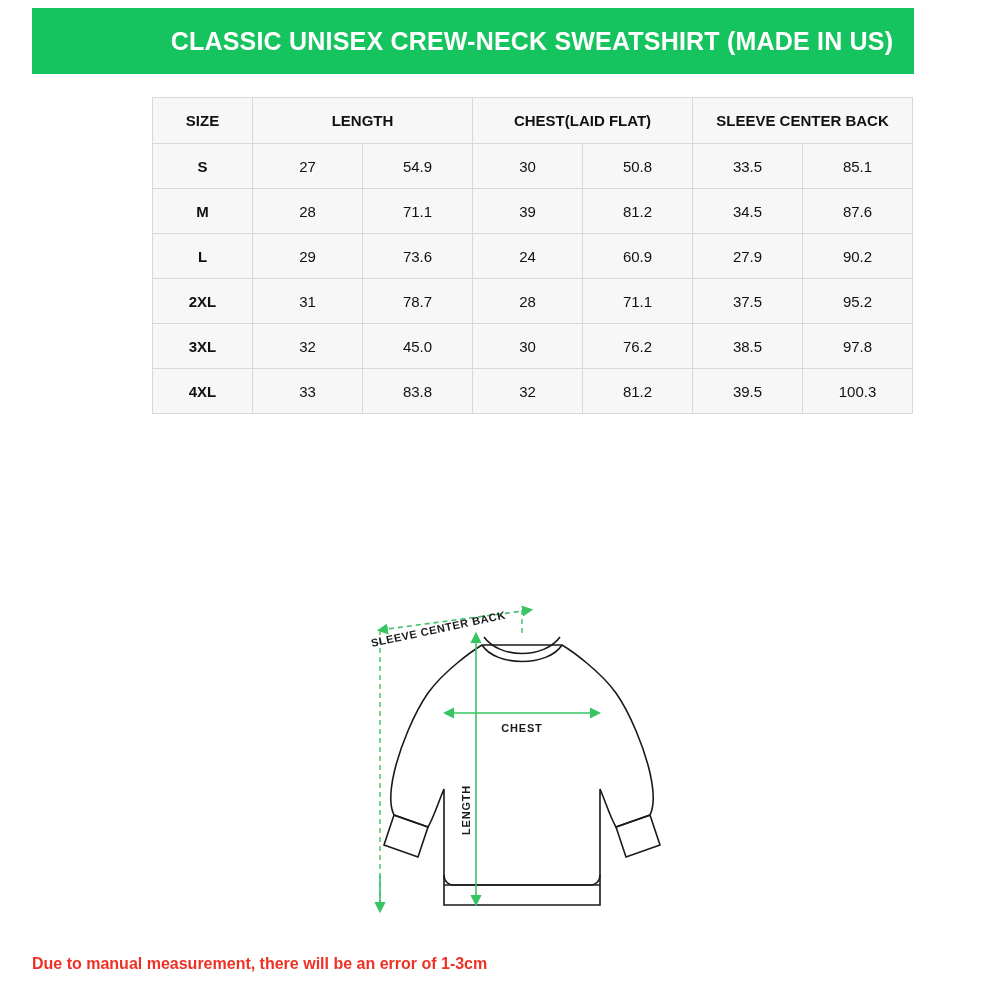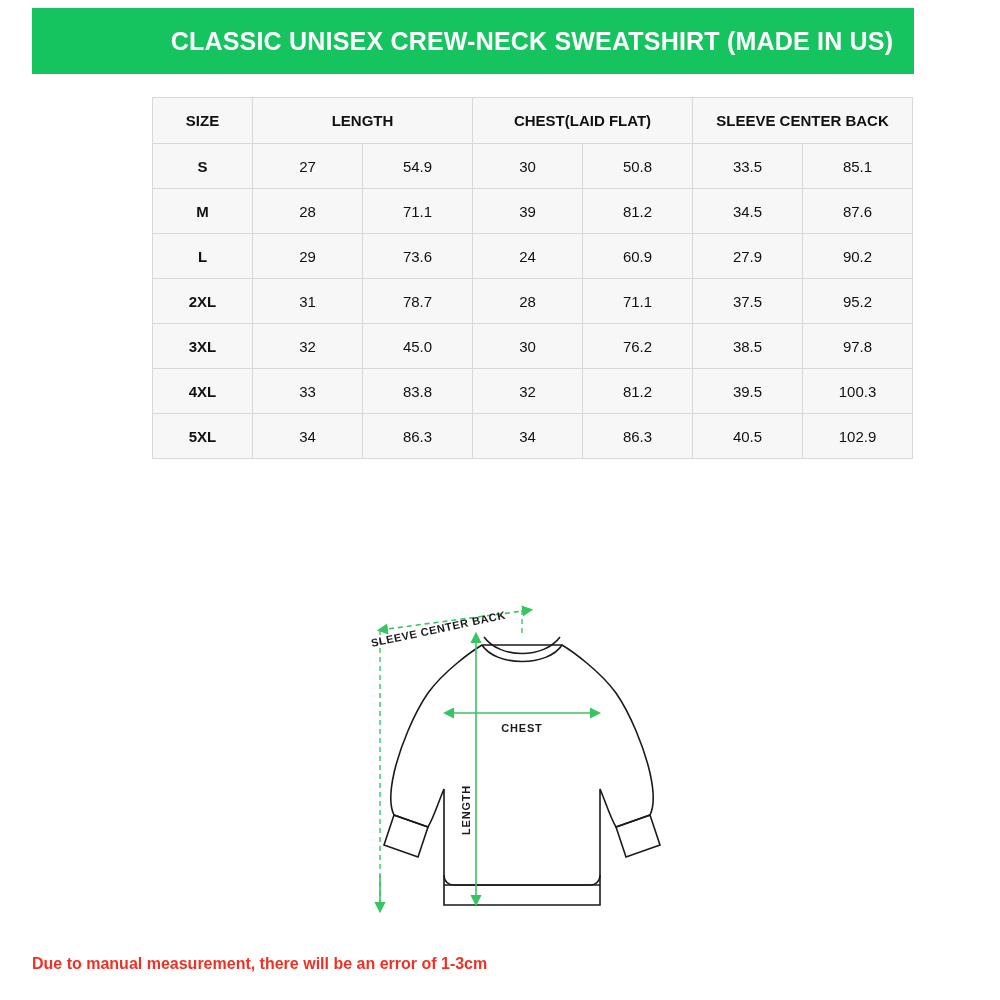--- a/index.html
+++ b/index.html
@@ -169,29 +169,20 @@
           <td>97.8</td>
         </tr>
         <tr>
           <td class="size-cell">4XL</td>
           <td>33</td>
           <td>83.8</td>
           <td>32</td>
           <td>81.2</td>
           <td>39.5</td>
           <td>100.3</td>
-        </tr>
-        <tr>
-          <td class="size-cell">5XL</td>
-          <td>34</td>
-          <td>86.3</td>
-          <td>34</td>
-          <td>86.3</td>
-          <td>40.5</td>
-          <td>102.9</td>
         </tr>
       </tbody>
     </table>
   </div>
 
   <div class="illus">
     <svg width="420" height="360" viewBox="0 0 420 360" xmlns="http://www.w3.org/2000/svg">
       <defs>
         <marker id="arr" markerWidth="7" markerHeight="7" refX="5" refY="3.5" orient="auto">
           <polygon points="0 0, 7 3.5, 0 7" fill="#39c463"></polygon>

